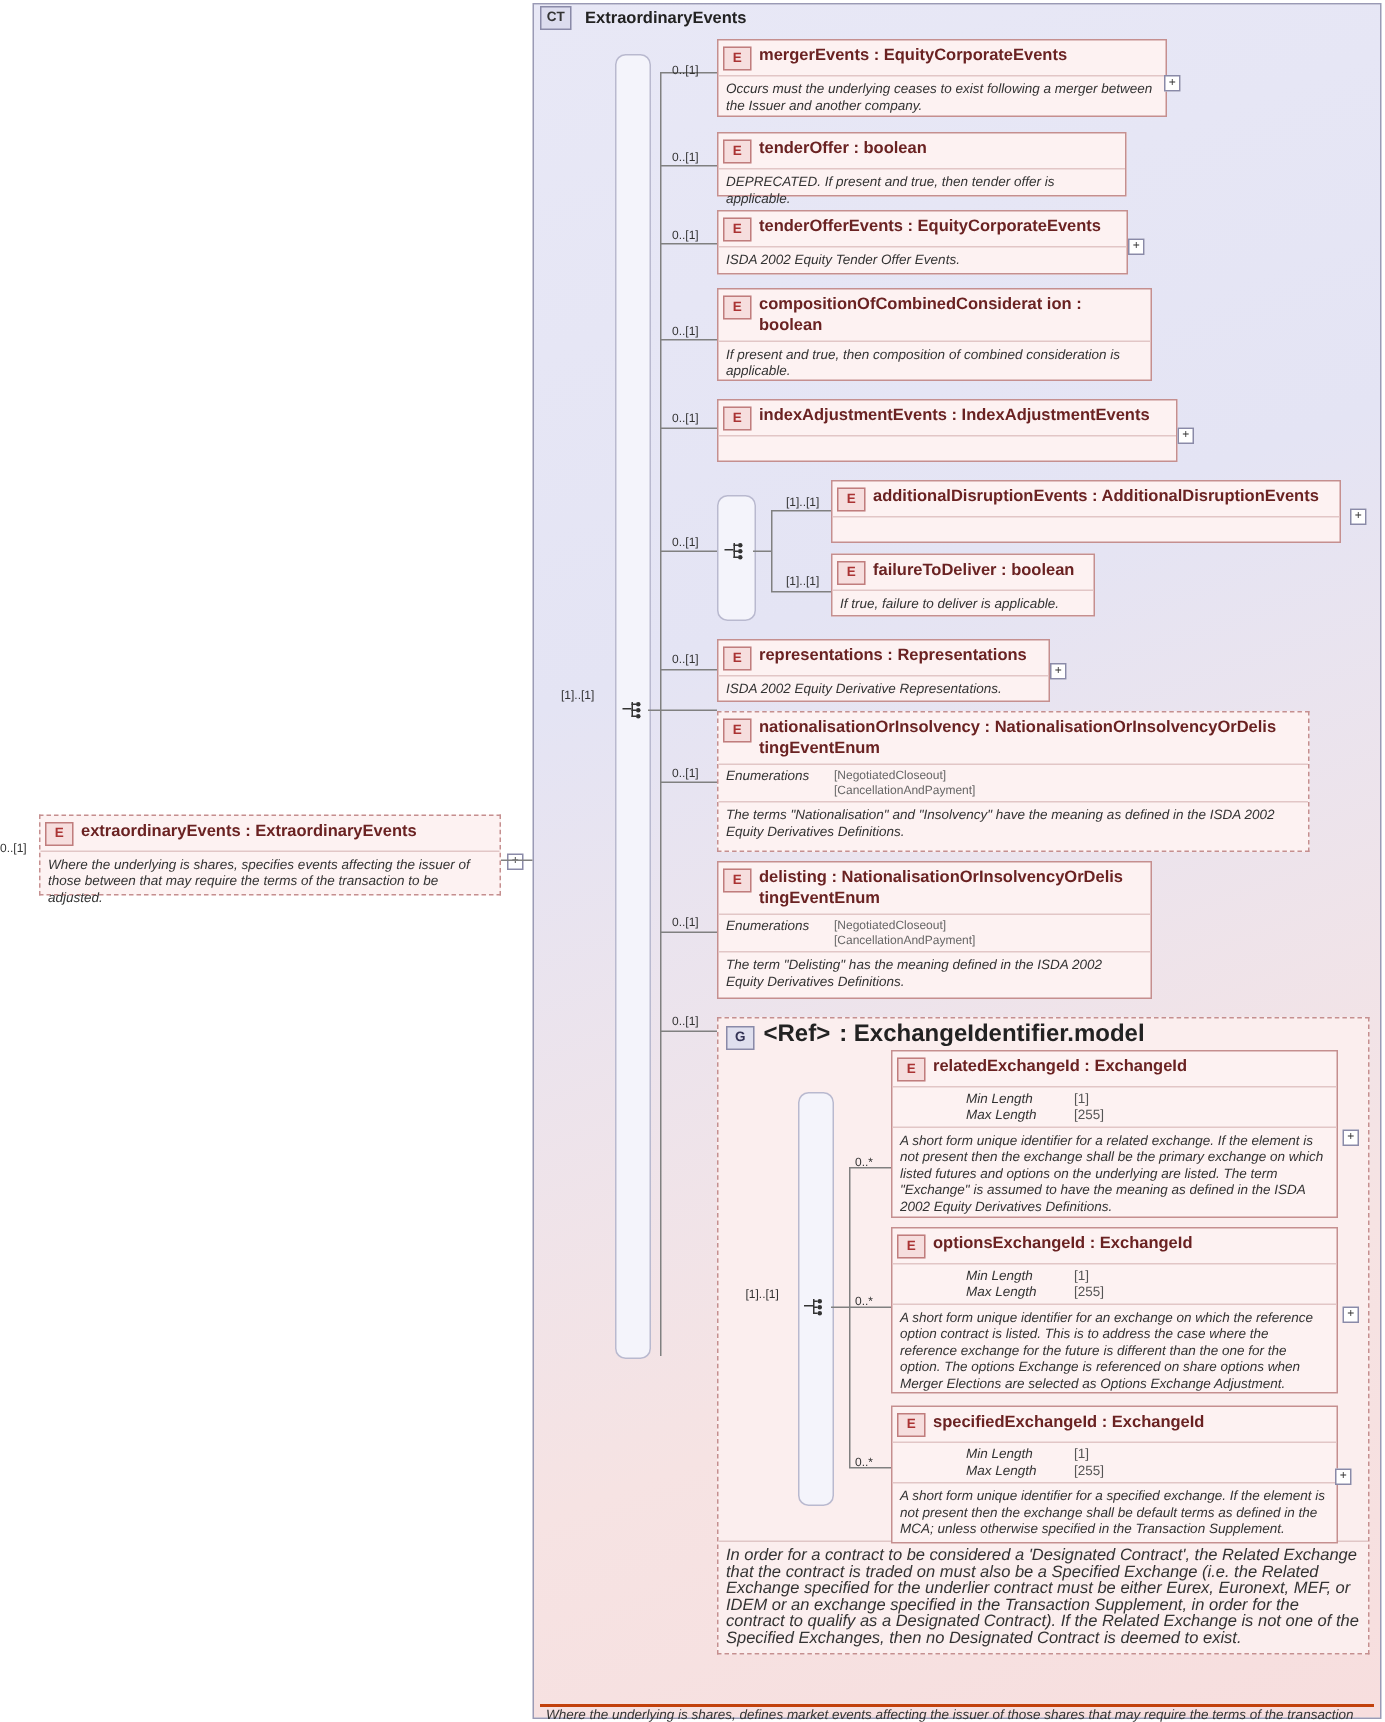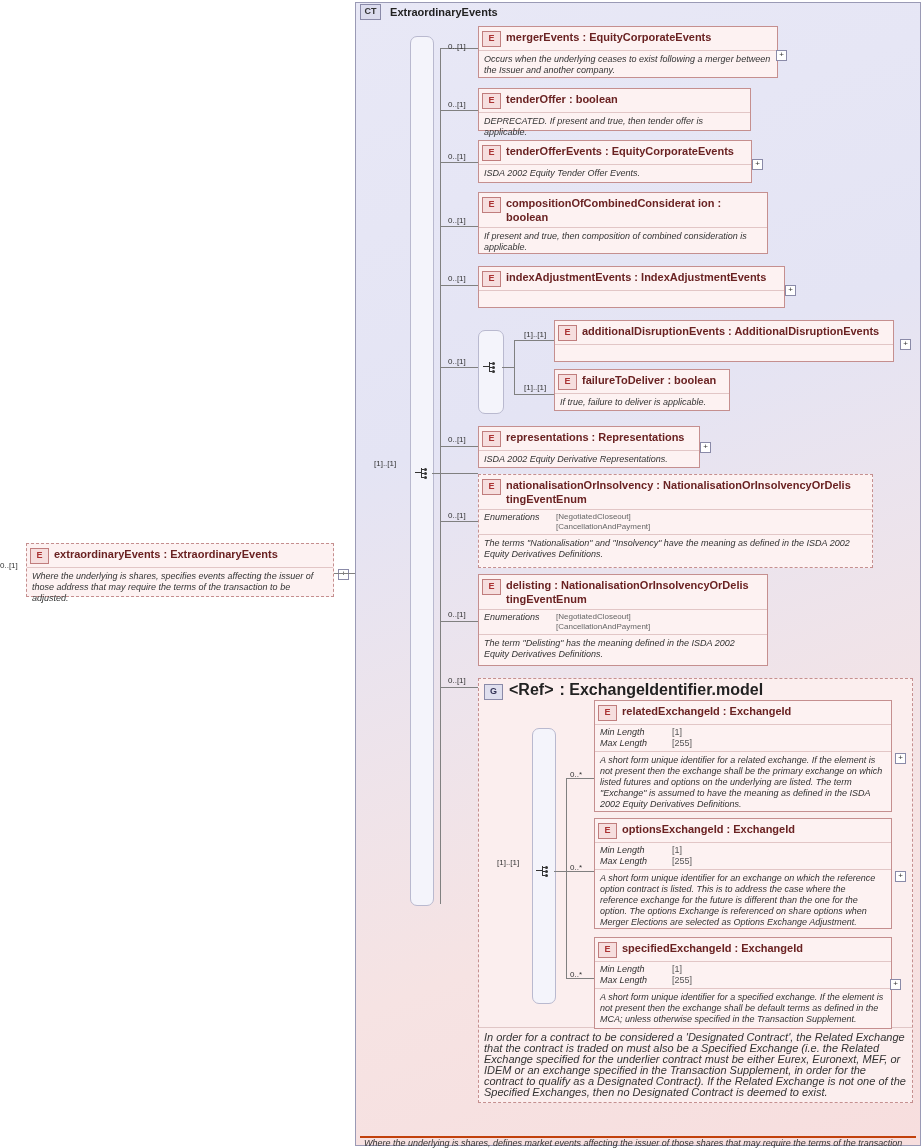--- a/index.html
+++ b/index.html
@@ -45,21 +45,21 @@
   }
   .e-name{font-size:11px;font-weight:bold;color:#6a2222;line-height:14px;}
   .g-name{font-size:16px;font-weight:bold;color:#222;line-height:14px;}
   .doc{
     padding:3px 5px 3px 5px;font-size:9px;font-style:italic;color:#333;line-height:11px;
   }
   .facets{
     padding:2px 5px 2px 5px;font-size:9px;color:#333;line-height:11px;
     border-bottom:1px solid #e2c6c6;
   }
-  .facet-row{display:flex;gap:0;}
+  .facet-row{display:flex;gap:0;margin-left:44px;}
   .facet-lbl{font-style:italic;width:72px;flex:0 0 72px;}
   .facet-val{color:#555;}
   .enum-block{
     padding:2px 5px 2px 5px;font-size:9px;color:#333;line-height:11px;
     border-bottom:1px solid #e2c6c6;display:flex;
   }
   .enum-lbl{font-style:italic;width:72px;flex:0 0 72px;}
   .enum-vals{color:#666;font-size:8px;line-height:10px;}
 
   
@@ -114,21 +114,21 @@
 <div class="abs" id="ct-title-bar">
   <span class="ct-badge">CT</span>
   <span class="ct-name">ExtraordinaryEvents</span>
 </div>
 
 <div class="abs ebox dashed" id="root-box">
   <div class="hdr">
     <span class="e-badge">E</span>
     <span class="e-name">extraordinaryEvents  :  ExtraordinaryEvents</span>
   </div>
-  <div class="doc">Where the underlying is shares, specifies events affecting the issuer of those address that may require the terms of the transaction to be adjusted.</div>
+  <div class="doc">Where the underlying is shares, specifies events affecting the issuer of those between that may require the terms of the transaction to be adjusted.</div>
 </div>
 <div class="card" style="left:0px;top:561px;">0..[1]</div>
 <div class="plus" id="root-plus"></div>
 
 <div class="ln lnh" style="left:334px;top:573px;width:21px;"></div>
 
 <div class="spine" style="left:410px;top:36px;width:22px;height:868px;"></div>
 <div class="card" style="left:374px;top:459px;">[1]..[1]</div>
 <div class="seq-ico" style="left:415px;top:466px;">
   <div class="bar"></div>
@@ -144,21 +144,21 @@
 
 <div class="ln lnv" style="left:440px;top:48px;height:856px;"></div>
 
 <div class="ln lnh" style="left:440px;top:48px;width:38px;"></div>
 <div class="card" style="left:448px;top:42px;">0..[1]</div>
 <div class="abs ebox" style="left:478px;top:26px;width:300px;height:52px;">
   <div class="hdr">
     <span class="e-badge">E</span>
     <span class="e-name">mergerEvents  :  EquityCorporateEvents</span>
   </div>
-  <div class="doc">Occurs when the underlying ceases to exist following a merger between the Issuer and another company.</div>
+  <div class="doc">Occurs must the underlying ceases to exist following a merger between the Issuer and another company.</div>
 </div>
 <div class="plus" style="left:776px;top:50px;"></div>
 
 <div class="ln lnh" style="left:440px;top:110px;width:38px;"></div>
 <div class="card" style="left:448px;top:100px;">0..[1]</div>
 <div class="abs ebox" style="left:478px;top:88px;width:273px;height:43px;">
   <div class="hdr">
     <span class="e-badge">E</span>
     <span class="e-name">tenderOffer  :  boolean</span>
   </div>

